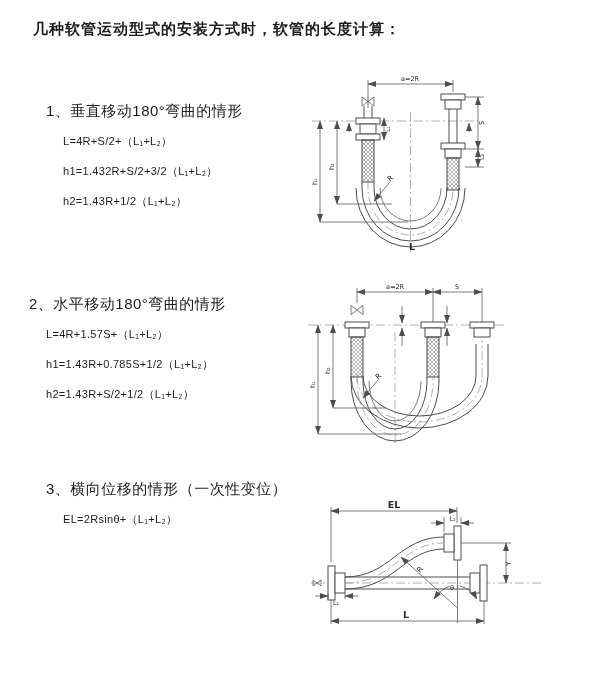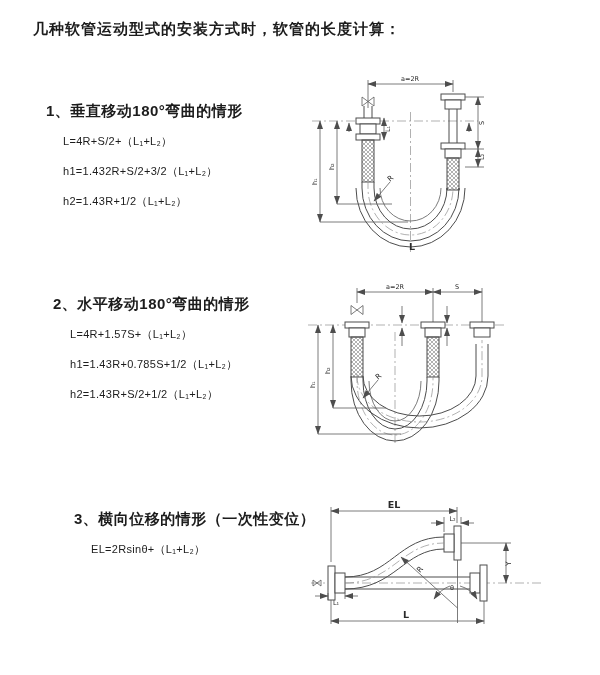--- a/index.html
+++ b/index.html
@@ -4,25 +4,25 @@
 <style>
   html,body{margin:0;padding:0;}
   body{
     width:600px;height:675px;position:relative;background:#ffffff;
     font-family:"Liberation Sans","DejaVu Sans",sans-serif;
     color:#1c1c1c;overflow:hidden;
   }
   .abs{position:absolute;}
   .title{left:33px;top:20px;font-size:15px;font-weight:bold;letter-spacing:1px;}
   .sec{width:300px;}
-  .sec .head{font-size:15px;font-weight:bold;line-height:16px;margin:0 0 13px 0;letter-spacing:0.5px;}
+  .sec .head{font-size:15px;font-weight:normal;line-height:16px;margin:0 0 13px 0;letter-spacing:0.5px;}
   .sec .f{font-size:11px;line-height:15px;margin:15px 0 0 0;padding-left:17px;letter-spacing:0.3px;}
   .sec1{left:46px;top:103px;}
-  .sec2{left:53px;top:296px;}
-  .sec3{left:46px;top:511px;margin-left:28px;}
+  .sec2{left:29px;top:296px;}
+  .sec3{left:46px;top:481px;}
   svg{position:absolute;overflow:visible;}
   svg .ln{stroke:#4d4d4d;stroke-width:1;fill:none;}
   svg .thin{stroke:#5a5a5a;stroke-width:0.8;fill:none;}
   svg .cl{stroke:#8f8f8f;stroke-width:0.7;fill:none;stroke-dasharray:9 3 2 3;}
   svg .fit{stroke:#4d4d4d;stroke-width:1;fill:#ffffff;}
   svg .braid{stroke:#4d4d4d;stroke-width:1;}
   svg text{fill:#2a2a2a;font-family:"DejaVu Sans",sans-serif;}
   .lbl6{font-size:6.5px;}
   .lbl7{font-size:7.5px;}
   .lbl9{font-size:9.5px;font-weight:bold;}

